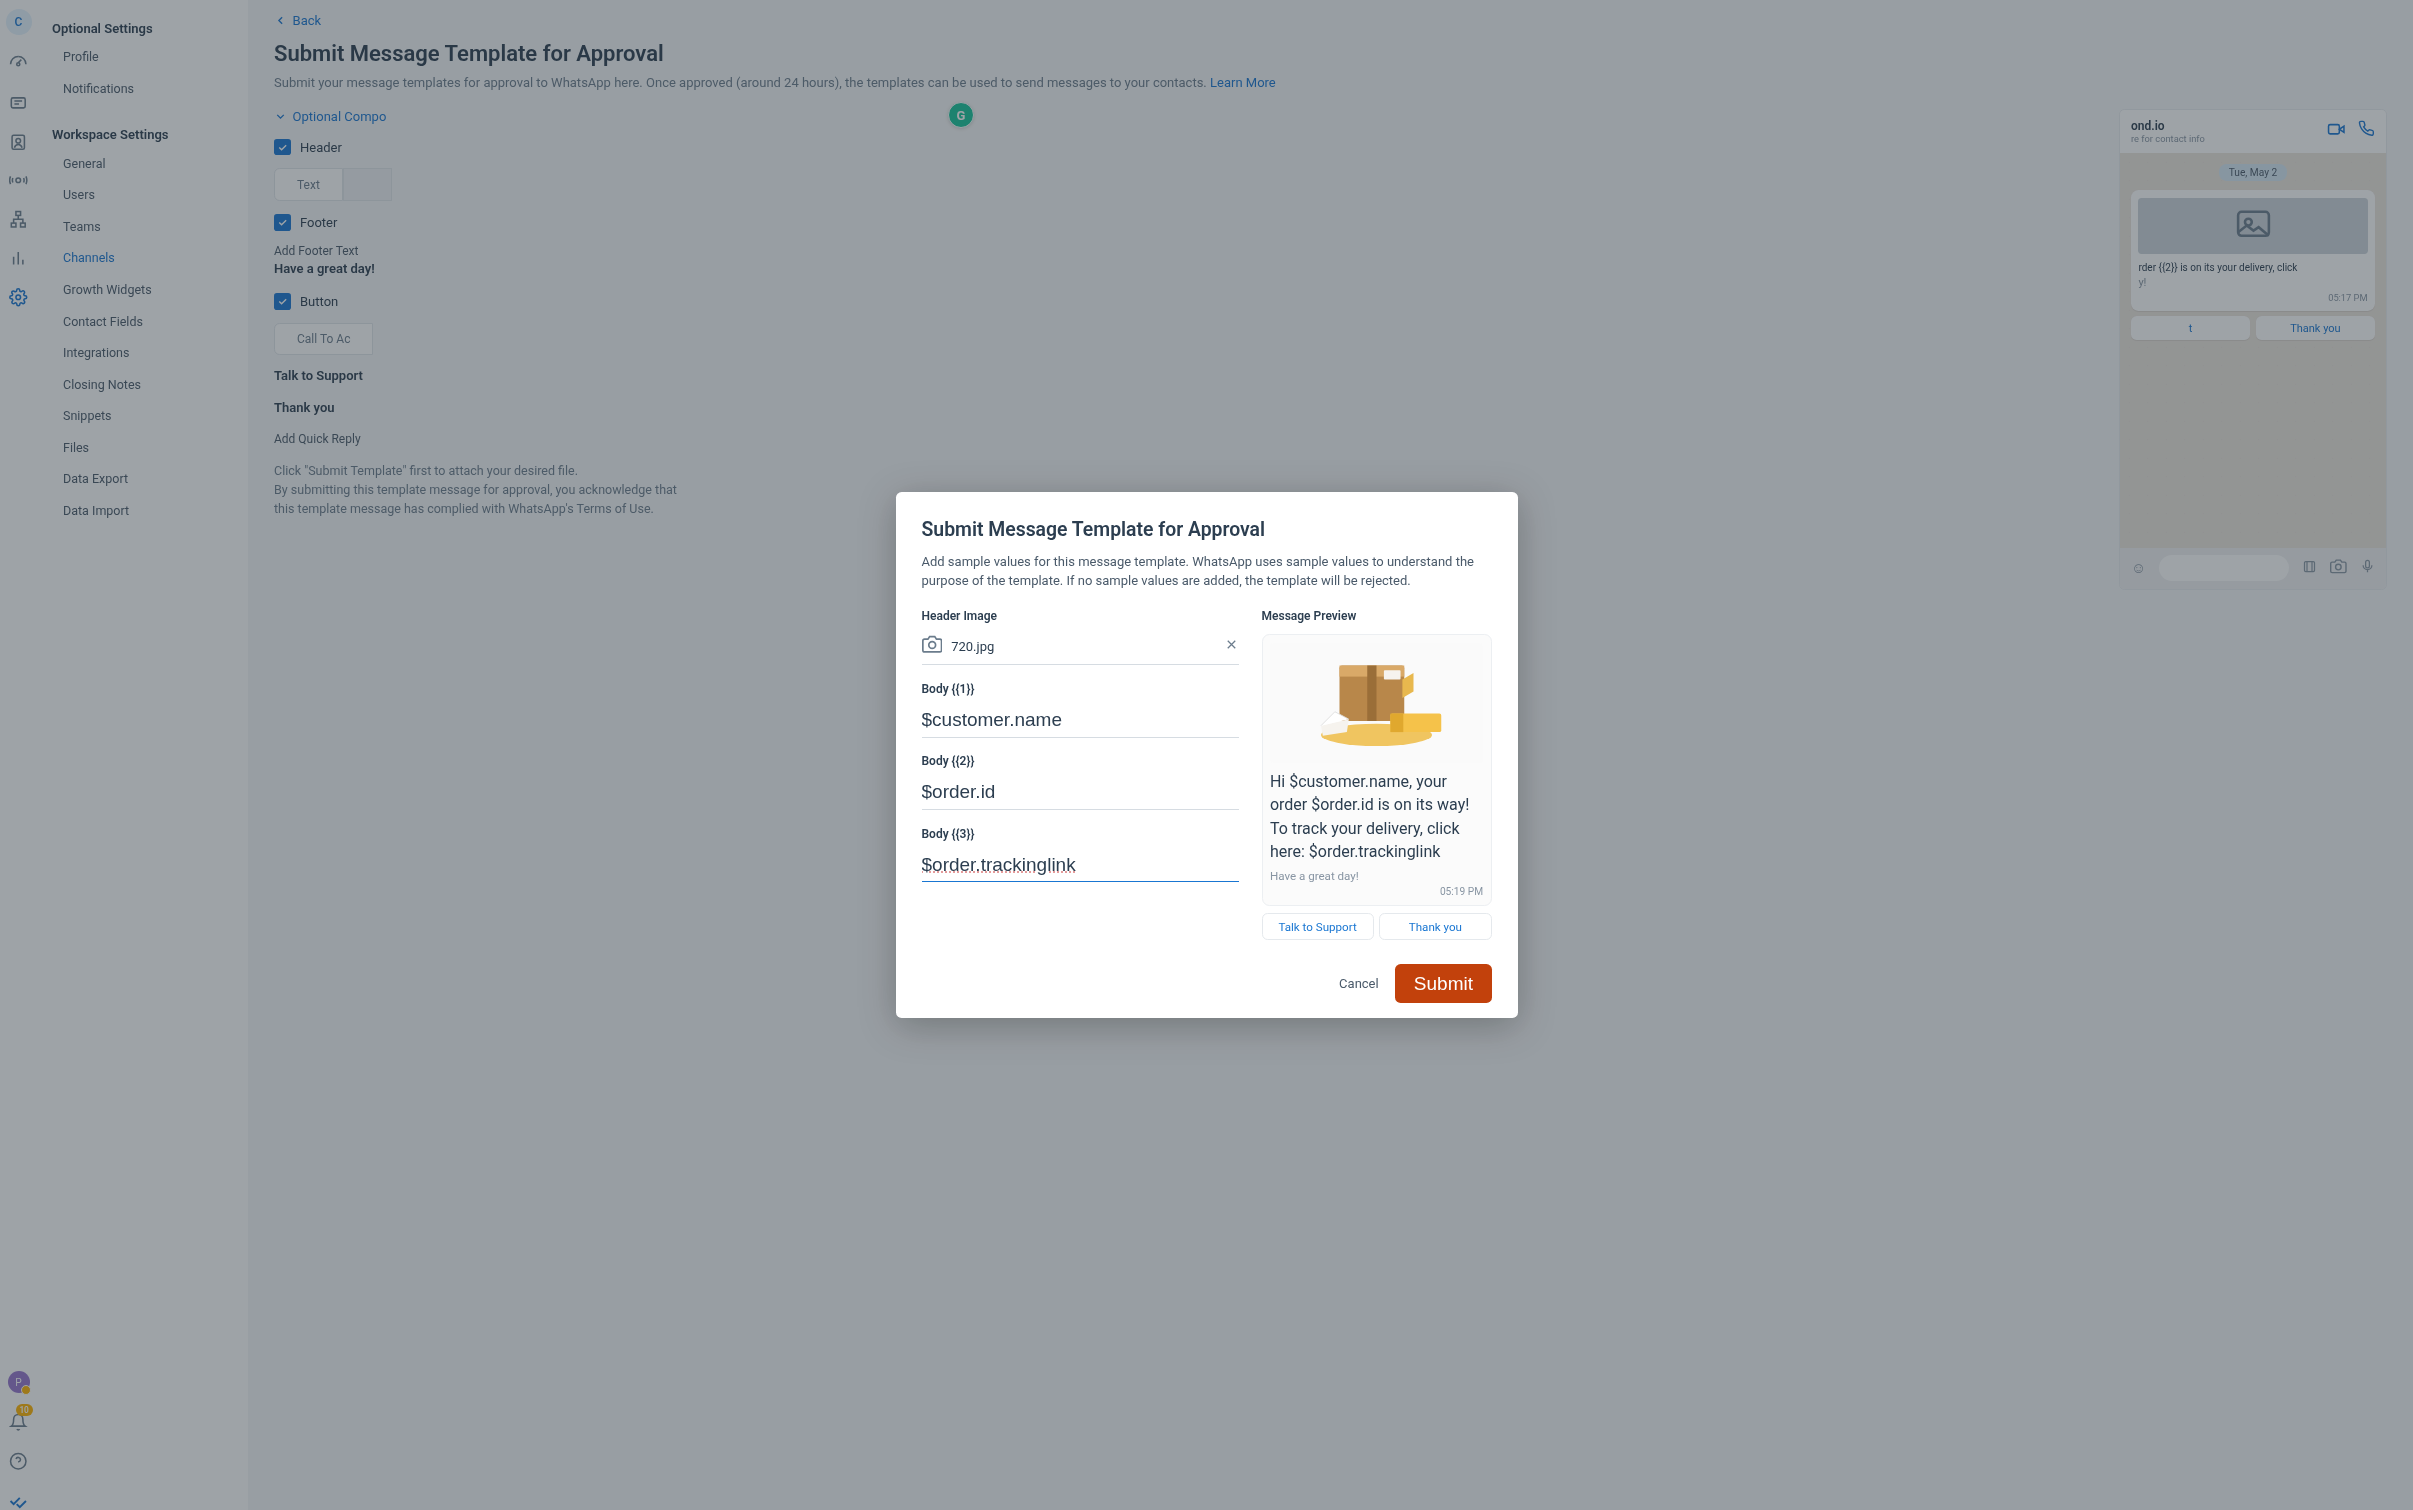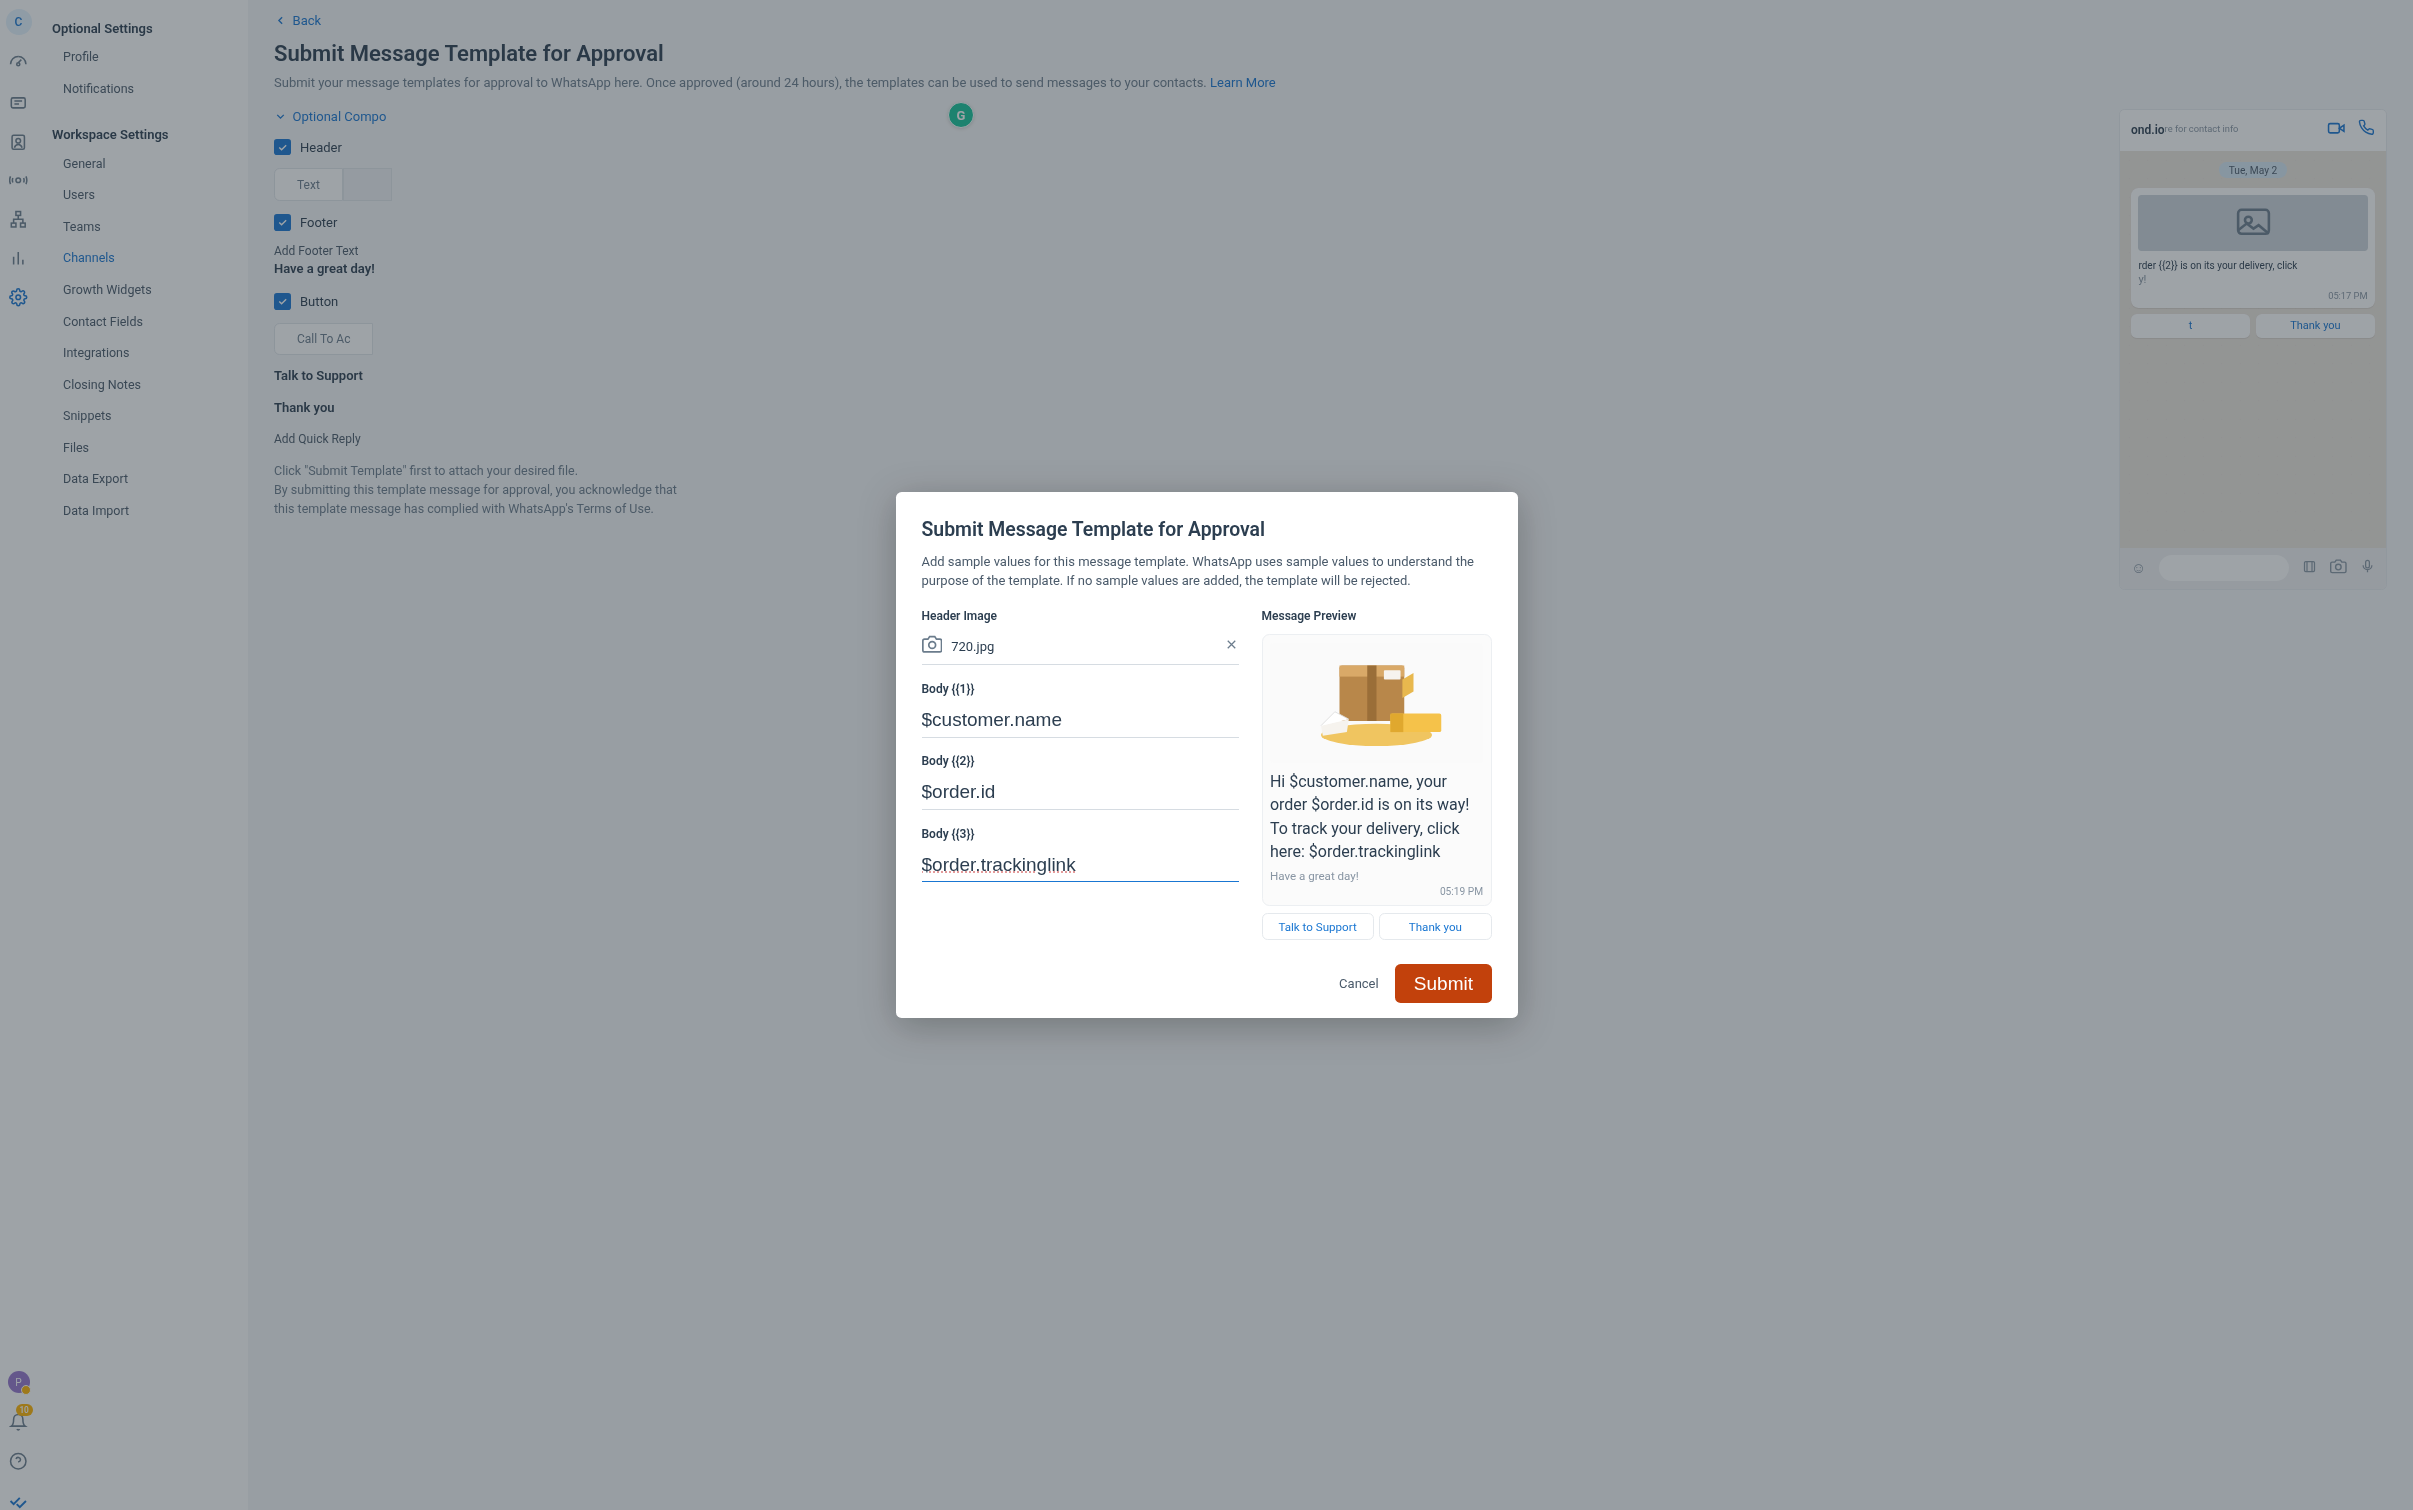--- a/index.html
+++ b/index.html
@@ -195,21 +195,21 @@
   flex-direction: column;
   height: 481px;
 }
 .preview-header {
   background: #fff;
   padding: 9.3px 11px;
   display: flex;
   align-items: center;
   justify-content: space-between;
 }
-.preview-title-wrap { display: flex; flex-direction: row; }
+.preview-title-wrap { display: flex; flex-direction: column; }
 .preview-title { font-size: 12px; font-weight: 600; color: #2c3e50; }
 .preview-sub { font-size: 9.3px; color: #8895a3; }
 .preview-actions { display: flex; gap: 13px; color: #1976d2; }
 .preview-body {
   flex: 1;
   background: #ece5dd;
   background-image: radial-gradient(circle, rgba(0,0,0,0.03) 0.9px, transparent 0.9px);
   background-size: 18.5px 18.5px;
   padding: 11px;
   overflow-y: auto;

